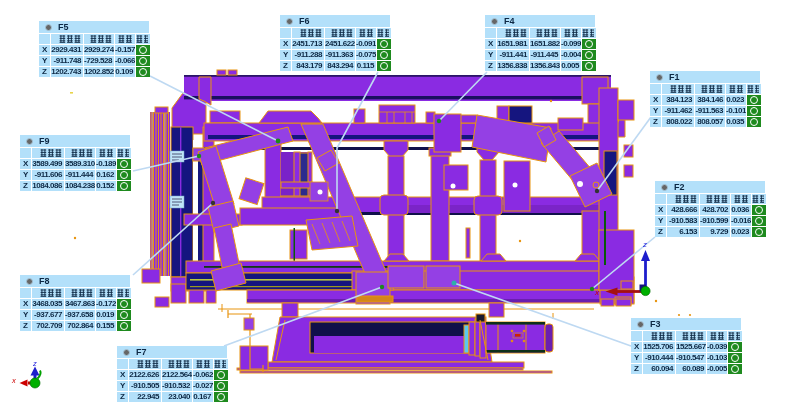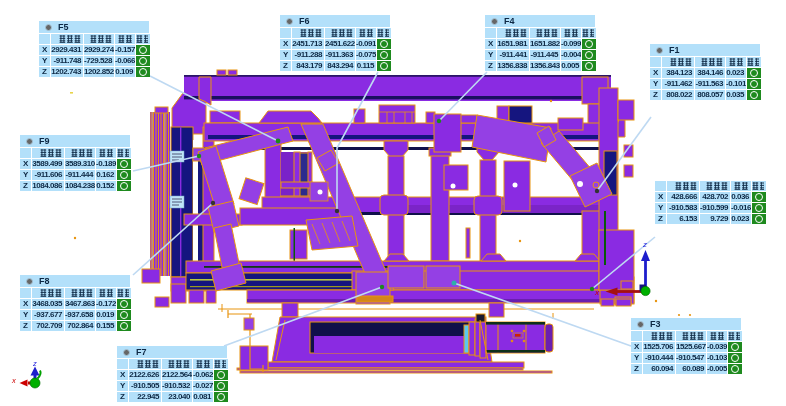--- a/index.html
+++ b/index.html
@@ -525,21 +525,21 @@
 <div class="l">Z</div>
         <div>1356.838</div>
         <div>1356.843</div>
         <div>0.005</div>
         <div class="g">
           <s></s>
         </div>
 </div>
     </div>
 
-<div class="tb" style="left:650px;top:44px">
+<div class="tb" style="left:650px;top:71px">
 <div class="tt"><i></i>F1</div>
 <div class="tg">
 <div></div>
         <div class="h">
           <svg width="22" height="8">
             <use href="#c3"></use>
           </svg>
         </div>
         <div class="h">
           <svg width="22" height="8">
@@ -622,20 +622,21 @@
         <div>1084.086</div>
         <div>1084.238</div>
         <div>0.152</div>
         <div class="g">
           <s></s>
         </div>
 </div>
     </div>
 
 <div class="tb" style="left:655px;top:181px">
+<div class="tt"><i></i>F2</div>
 <div class="tg">
 <div></div>
         <div class="h">
           <svg width="22" height="8">
             <use href="#c3"></use>
           </svg>
         </div>
         <div class="h">
           <svg width="22" height="8">
             <use href="#c3"></use>
@@ -757,21 +758,21 @@
 <div class="l">Y</div>
         <div>-910.505</div>
         <div>-910.532</div>
         <div>-0.027</div>
         <div class="g">
           <s></s>
         </div>
 <div class="l">Z</div>
         <div>22.945</div>
         <div>23.040</div>
-        <div>0.081</div>
+        <div>0.167</div>
         <div class="g">
           <s></s>
         </div>
 </div>
     </div>
 
 <div class="tb" style="left:631px;top:318px">
 <div class="tt"><i></i>F3</div>
 <div class="tg">
 <div></div>

